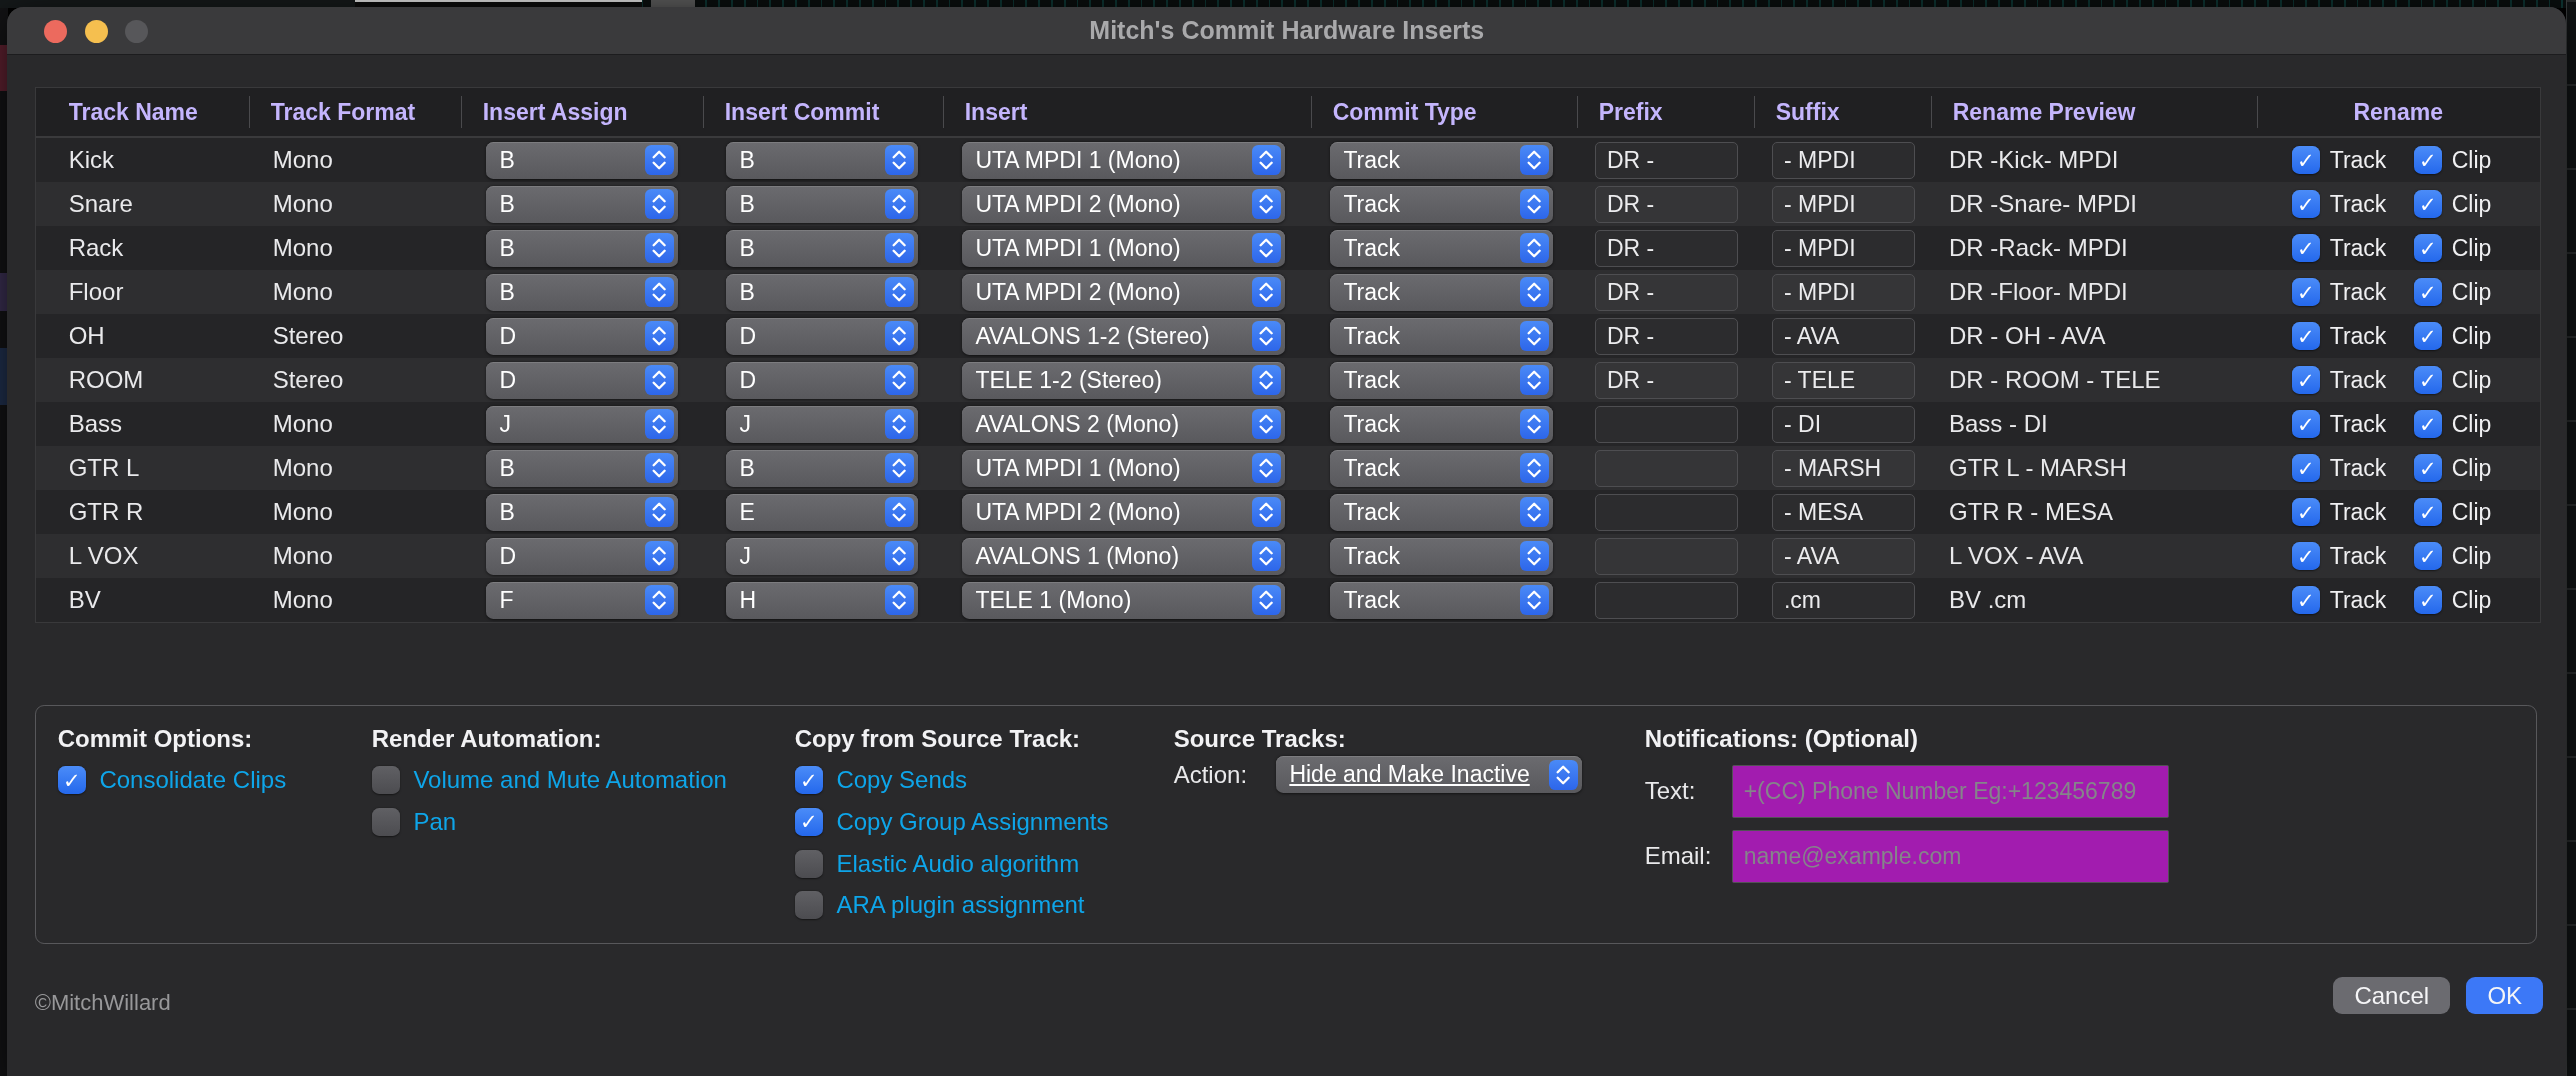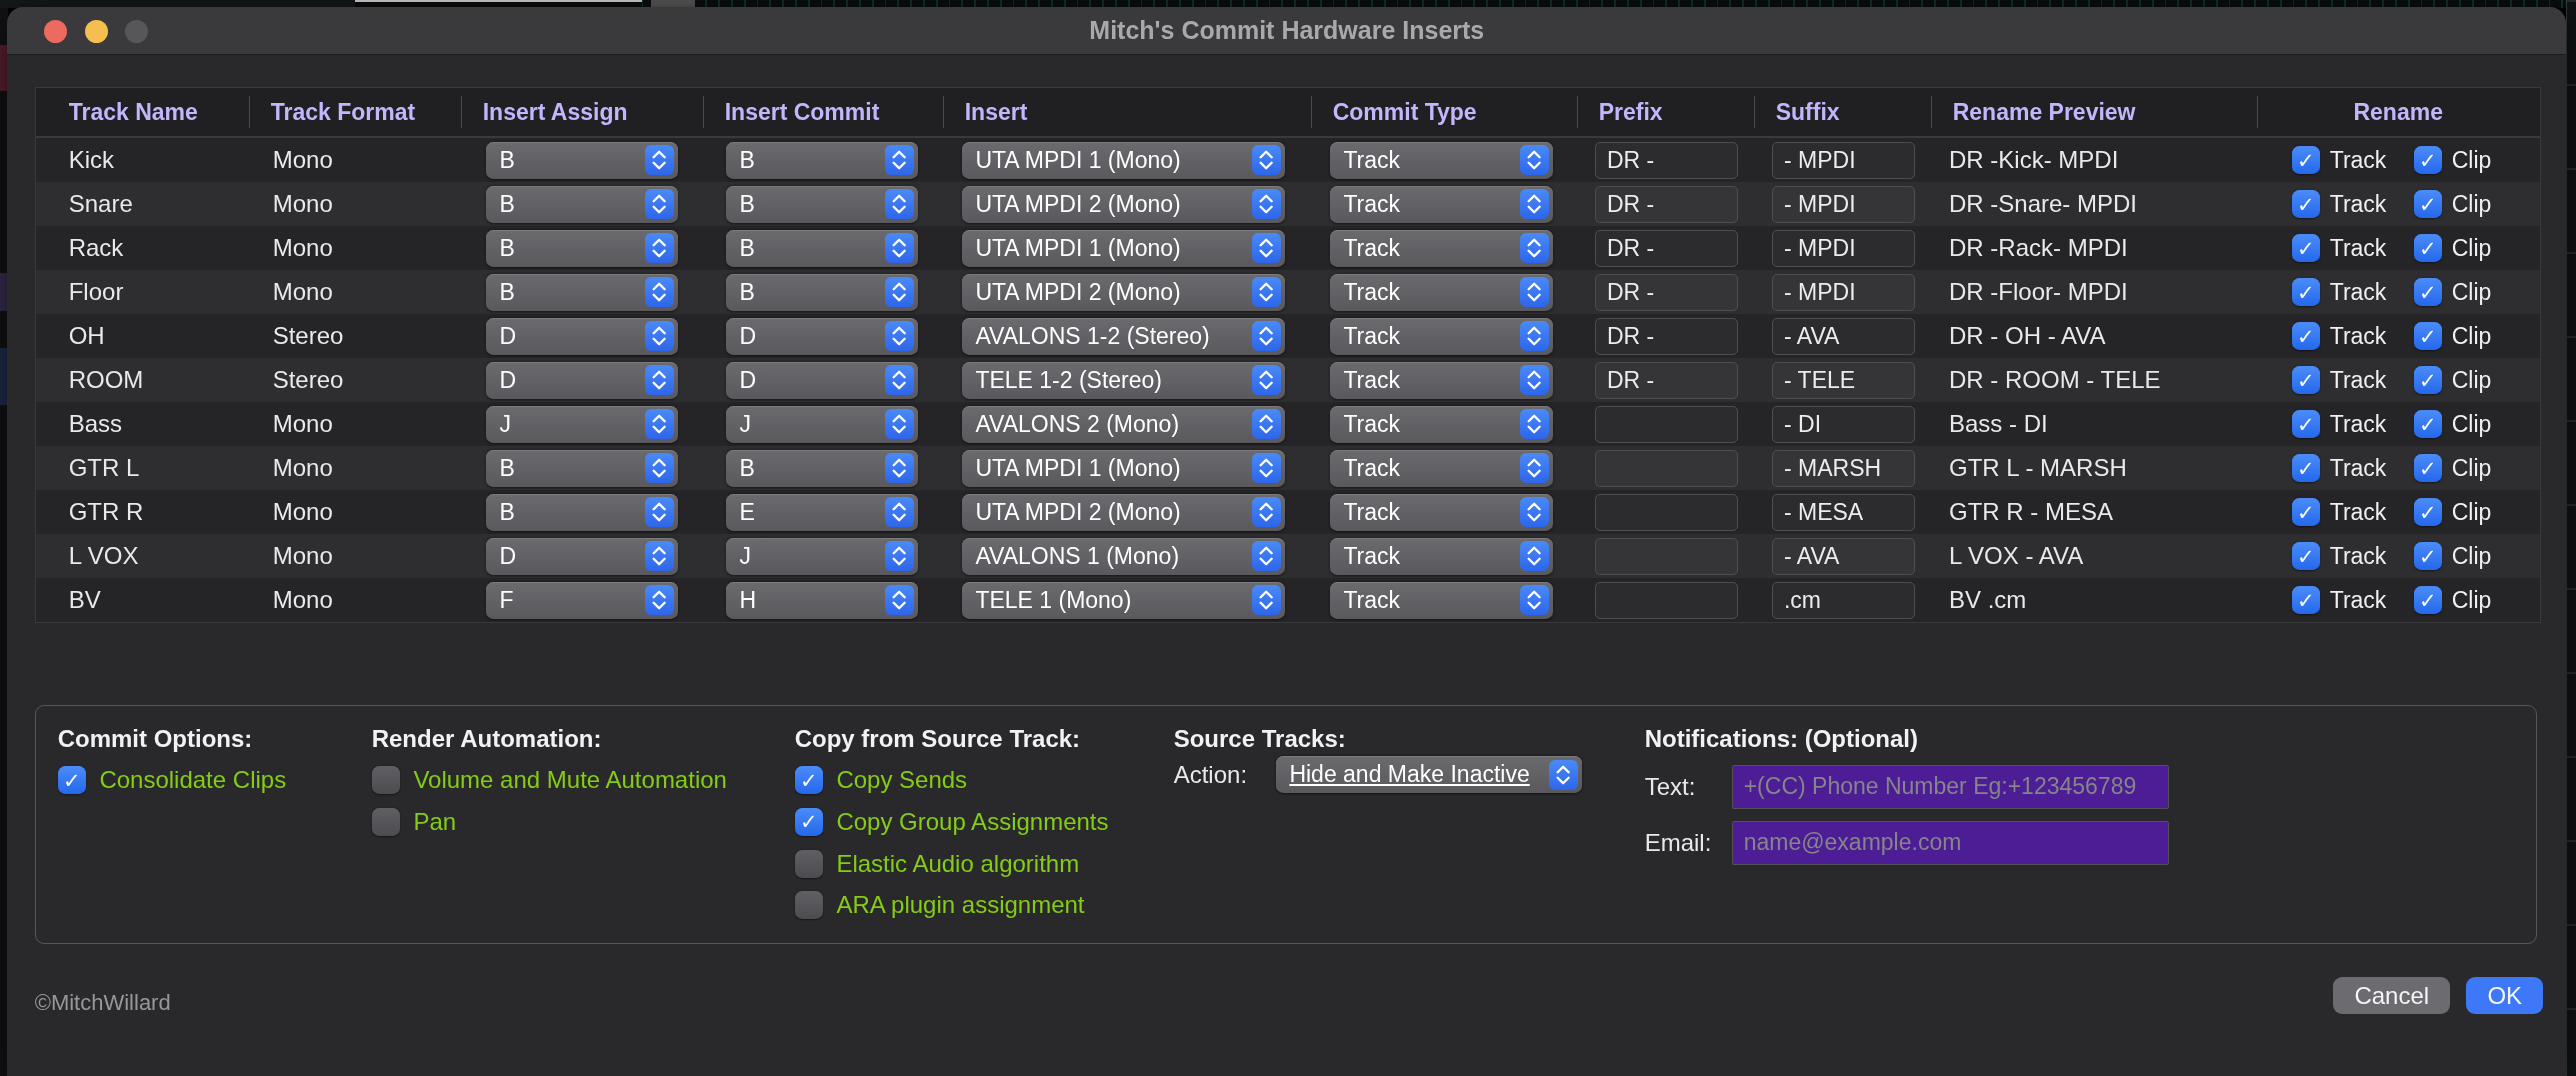--- a/index.html
+++ b/index.html
@@ -81,32 +81,32 @@
   .cb.checked::after{content:"✓";color:#fff;font-size:21px;font-weight:bold;line-height:1;}
   .cb-text{color:#f0f0f2;font-size:23px;margin-left:10px;}
   .cb-group{display:inline-flex;align-items:center;}
   .cb-group.clip{margin-left:27.4px;}
 
   
   .panel{position:absolute;left:27.4px;top:698px;width:2502px;height:239px;border:1.8px solid #58585b;
          border-radius:9.1px;box-sizing:border-box;}
   .opt-col{position:absolute;top:18.3px;}
   .opt-col h3{margin:0 0 3.7px 0;color:#f2f2f4;font-size:24px;font-weight:bold;}
-  .opt-item{display:flex;align-items:center;margin-top:13.7px;color:#84cc16;font-size:24px;}
+  .opt-item{display:flex;align-items:center;margin-top:13.7px;color:#0ea5e9;font-size:24px;}
   .opt-item .cb{margin-right:13.7px;}
   .col-commit{left:22px;}
   .col-render{left:336px;}
   .col-copy{left:759px;}
   .col-source{left:1138px;}
   .col-notif{left:1609px;}
   .action-row{display:flex;align-items:center;margin-top:3px;color:#e9e9eb;font-size:24px;}
   .action-row .alabel{width:102px;}
   .notif-row{display:flex;align-items:center;margin-top:12px;color:#e9e9eb;font-size:24px;}
   .notif-row .nlabel{width:87px;}
-  .nfield{width:437px;height:44px;background:#4c1d95;border:1.8px solid #525255;border-radius:1.8px;
+  .nfield{width:437px;height:53px;background:#a21caf;border:1.8px solid #525255;border-radius:1.8px;
           color:#e9e9eb;font-size:23px;padding:0 0 0 11px;box-sizing:border-box;outline:none;
           font-family:"Liberation Sans","DejaVu Sans",sans-serif;}
   .nfield::placeholder{color:#85858a;opacity:1;}
 
   
   .credit{position:absolute;left:27.4px;top:983px;color:#98989a;font-size:22px;}
   .btn{position:absolute;top:970px;height:37px;border:none;border-radius:9.1px;color:#f5f5f7;font-size:24px;
        font-family:"Liberation Sans","DejaVu Sans",sans-serif;display:flex;align-items:center;justify-content:center;}
   .btn-cancel{left:2326px;width:117px;background:#6b6b70;}
   .btn-ok{left:2459px;width:77px;background:#3c78f7;}

